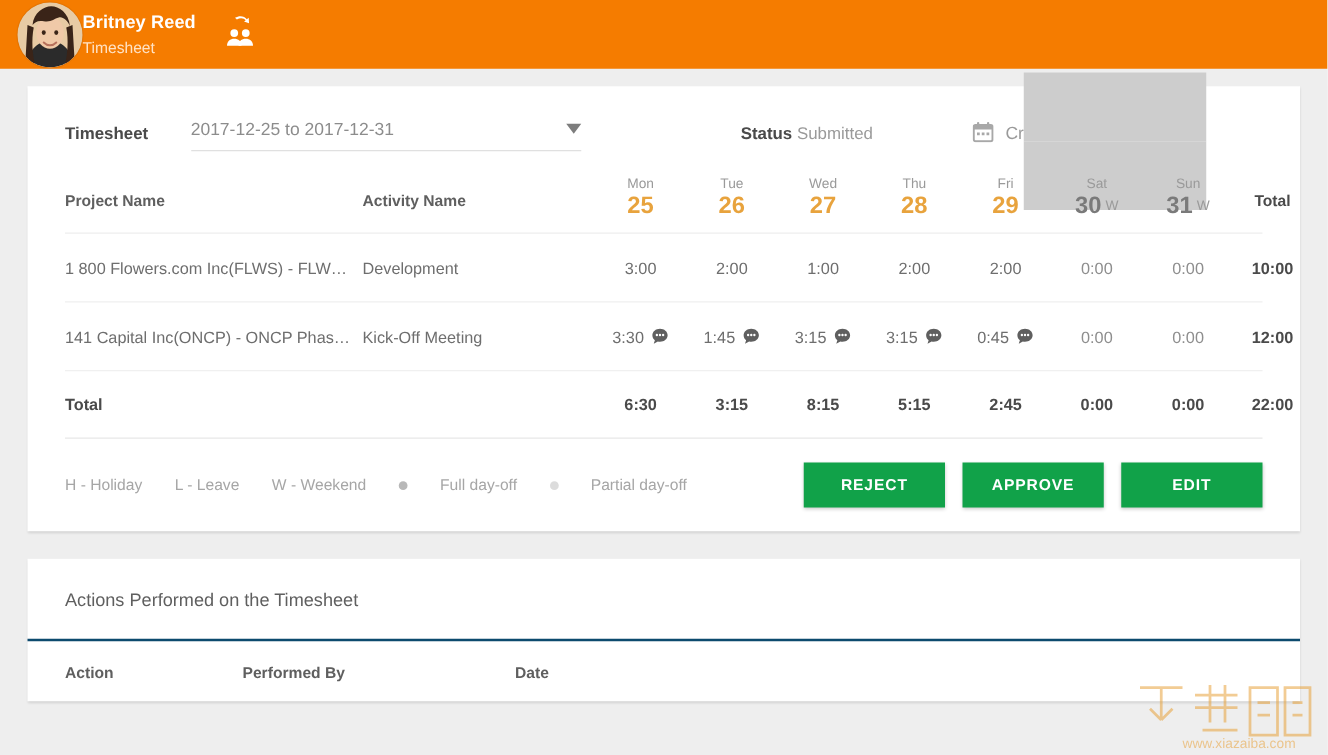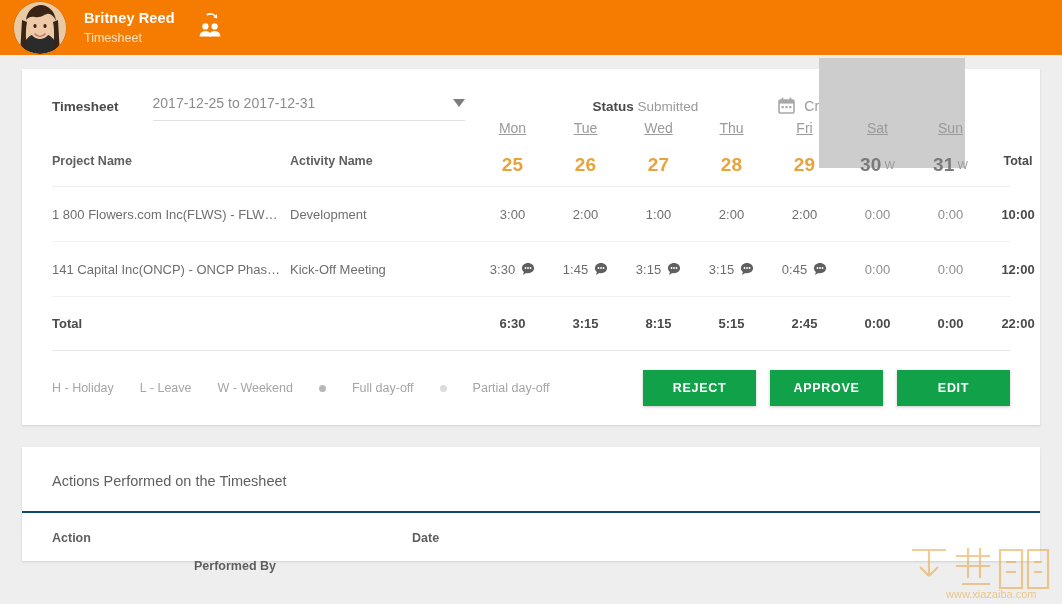--- a/index.html
+++ b/index.html
@@ -23,21 +23,21 @@
   .avatar {
     width: 52px; height: 52px;
     border-radius: 50%;
     overflow: hidden;
     flex: none;
     background: #d9b48a;
     position: relative;
     box-shadow: 0 0 0 1px rgba(0,0,0,.05);
   }
   .avatar svg { display: block; width: 52px; height: 52px; }
-  .userblock { margin-left: 18px; line-height: 1.15; }
+  .userblock { line-height: 1.15; }
   .uname {
     color: #ffffff;
     font-size: 14.5px;
     font-weight: bold;
     letter-spacing: .1px;
   }
   .usub {
     color: #ffe2c4;
     font-size: 12.5px;
     margin-top: 4px;
@@ -133,21 +133,21 @@
     color: #5f5f5f;
     padding-bottom: 18px;
   }
   .h-total {
     font-size: 12.5px;
     font-weight: bold;
     color: #4a4a4a;
     padding-bottom: 18px;
   }
   .dayhead { padding-bottom: 10px; line-height: 1.1; }
-  .dayname { font-size: 14px; color: #9a9a9a; margin-bottom: 19px; text-decoration: underline; }
+  .dayname { font-size: 11px; color: #9a9a9a; margin-bottom: 2px; }
   .daynum {
     font-size: 19px;
     font-weight: bold;
     color: #e8a33d;
     letter-spacing: .2px;
   }
   .daynum.weekend { color: #7a7a7a; }
   .wsuffix {
     font-size: 11px;
     font-weight: normal;
@@ -222,21 +222,21 @@
     padding: 26px 30px 22px 30px;
     border-bottom: 2px solid #0c4a6e;
   }
   .act-head {
     display: flex;
     padding: 18px 30px 0 30px;
     height: 48px;
   }
   .act-col { font-size: 12.5px; font-weight: bold; color: #5f5f5f; }
   .ac0 { width: 142px; }
-  .ac1 { width: 218px; margin-top: 28px; }
+  .ac1 { width: 218px; }
   .ac2 { width: 142px; }
   .ac3 { width: 160px; }
 
   
   .watermark {
     position: absolute;
     right: 8px;
     bottom: 2px;
     width: 152px;
     height: 60px;

